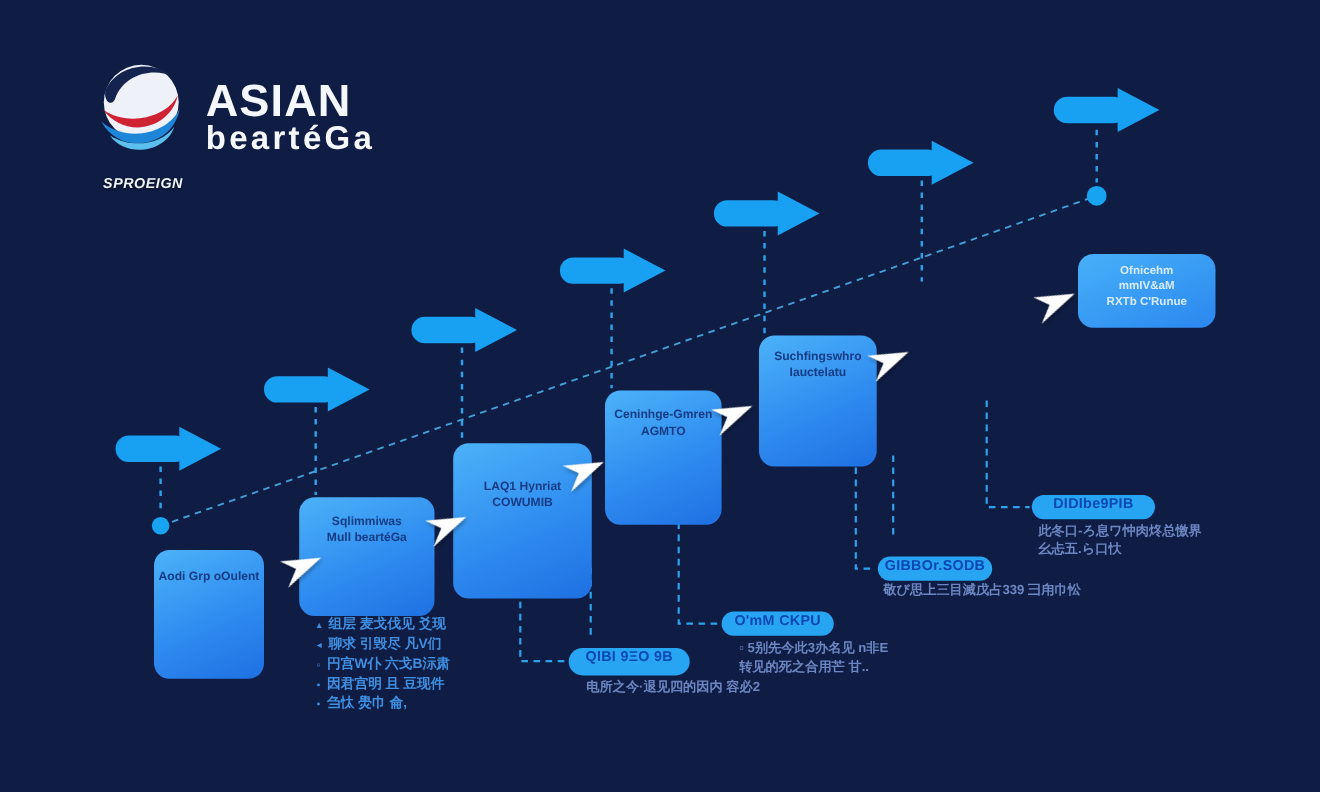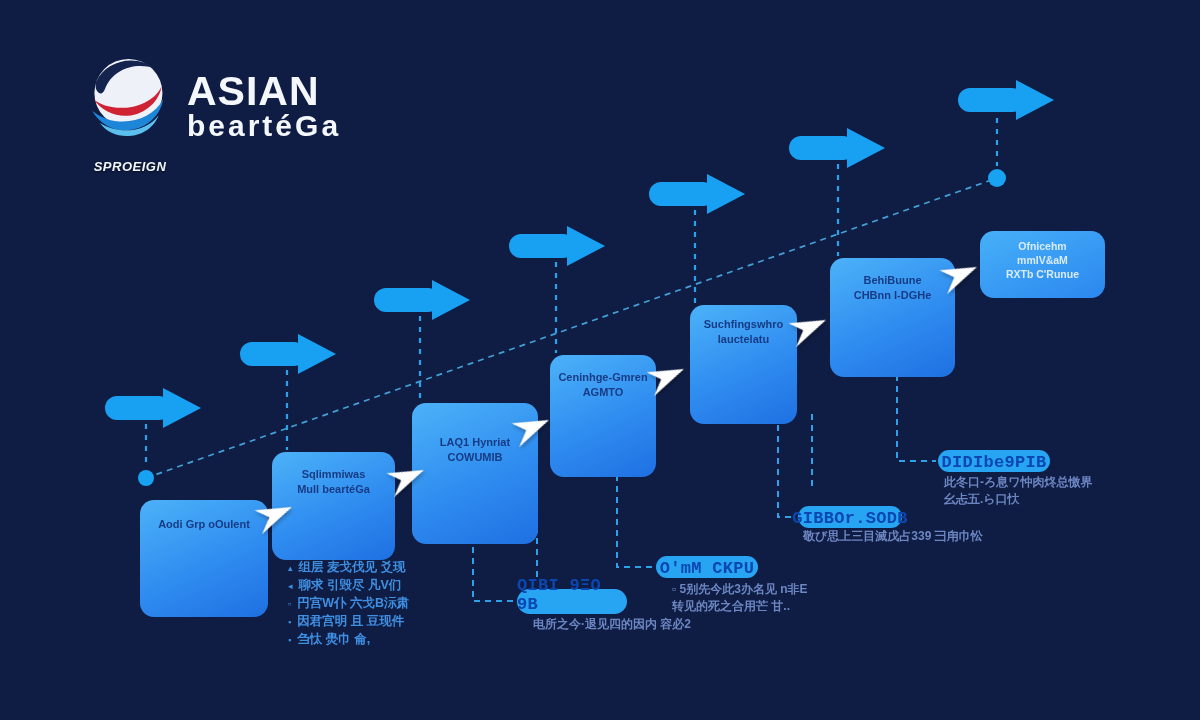--- a/index.html
+++ b/index.html
@@ -17,39 +17,39 @@
   .title{position:absolute;left:187px;top:68px;z-index:3;color:#f4f7fb;font-size:41px;
          font-weight:800;letter-spacing:1px;}
   .subtitle{position:absolute;left:187px;top:109px;z-index:3;color:#f4f7fb;font-size:30px;
             font-weight:700;letter-spacing:3px;}
 
   
   .box{position:absolute;z-index:2;border-radius:14px;
        background:linear-gradient(155deg,#4cb2f8 0%,#2f8cf0 55%,#1f70e2 100%);
        color:#173c85;font-weight:700;font-size:11px;text-align:center;line-height:15px;}
   .box .bl{display:block;}
-  .s0{left:140px;top:500px;width:128px;height:100px;padding-top:17px;}
+  .s0{left:140px;top:500px;width:100px;height:100px;padding-top:17px;}
   .s1{left:272px;top:452px;width:123px;height:93px;padding-top:15px;}
   .s2{left:412px;top:403px;width:126px;height:109px;padding-top:32px;}
   .s3{left:550px;top:355px;width:106px;height:107px;padding-top:15px;}
   .s4{left:690px;top:305px;width:107px;height:107px;padding-top:12px;}
   .s5{left:830px;top:258px;width:125px;height:104px;padding-top:15px;}
   .s6{left:980px;top:203px;width:125px;height:59px;padding-top:8px;color:#d8ecfe;
       font-size:10.5px;line-height:14px;background:linear-gradient(155deg,#47b0f8 0%,#2b87ef 100%);margin-top:28px;}
 
   
   .bullets{position:absolute;left:288px;top:560px;z-index:2;}
   .bullet-item{display:flex;align-items:baseline;gap:6px;color:#3f8fe2;font-size:12.5px;
                font-weight:700;line-height:15px;margin-bottom:2px;}
   .bullet-item .mk{font-size:9px;color:#3f8fe2;}
 
   
   .pill{position:absolute;z-index:2;background:#27a5f3;border-radius:14px;display:flex;
-        align-items:flex-end;justify-content:center;color:#0a47b0;font-weight:800;font-size:17px;
-        letter-spacing:.3px;font-family:Liberation Mono, monospace;}
+        align-items:flex-start;justify-content:center;color:#0a47b0;font-weight:800;font-size:13px;
+        letter-spacing:.3px;}
   .p0{left:517px;top:589px;width:110px;height:25px;}
   .p1{left:656px;top:556px;width:102px;height:22px;}
   .p2{left:798px;top:506px;width:104px;height:22px;}
   .p3{left:938px;top:450px;width:112px;height:22px;}
   .caption{position:absolute;z-index:2;color:#6c86c2;font-size:12px;font-weight:700;line-height:17px;}
   .c0{left:533px;top:616px;width:180px;}
   .c1{left:672px;top:581px;width:180px;}
   .c2{left:803px;top:528px;width:185px;}
   .c3{left:944px;top:474px;width:170px;}
 
@@ -141,24 +141,20 @@
     <span class="bl">COWUMIB</span>
   </div>
   <div class="box s3">
     <span class="bl">Ceninhge-Gmren</span>
     <span class="bl">AGMTO</span>
   </div>
   <div class="box s4">
     <span class="bl">Suchfingswhro</span>
     <span class="bl">Iauctelatu</span>
   </div>
-  <div class="box s5">
-    <span class="bl">BehiBuune</span>
-    <span class="bl">CHBnn I-DGHe</span>
-  </div>
   <div class="box s6">
     <span class="bl">Ofnicehm</span>
     <span class="bl">mmIV&amp;aM</span>
     <span class="bl">RXTb C'Runue</span>
   </div>
 
   <div class="bullets">
     <div class="bullet-item">
         <span class="mk">▴</span>
         <span>组层 麦戈伐见 爻现</span>

